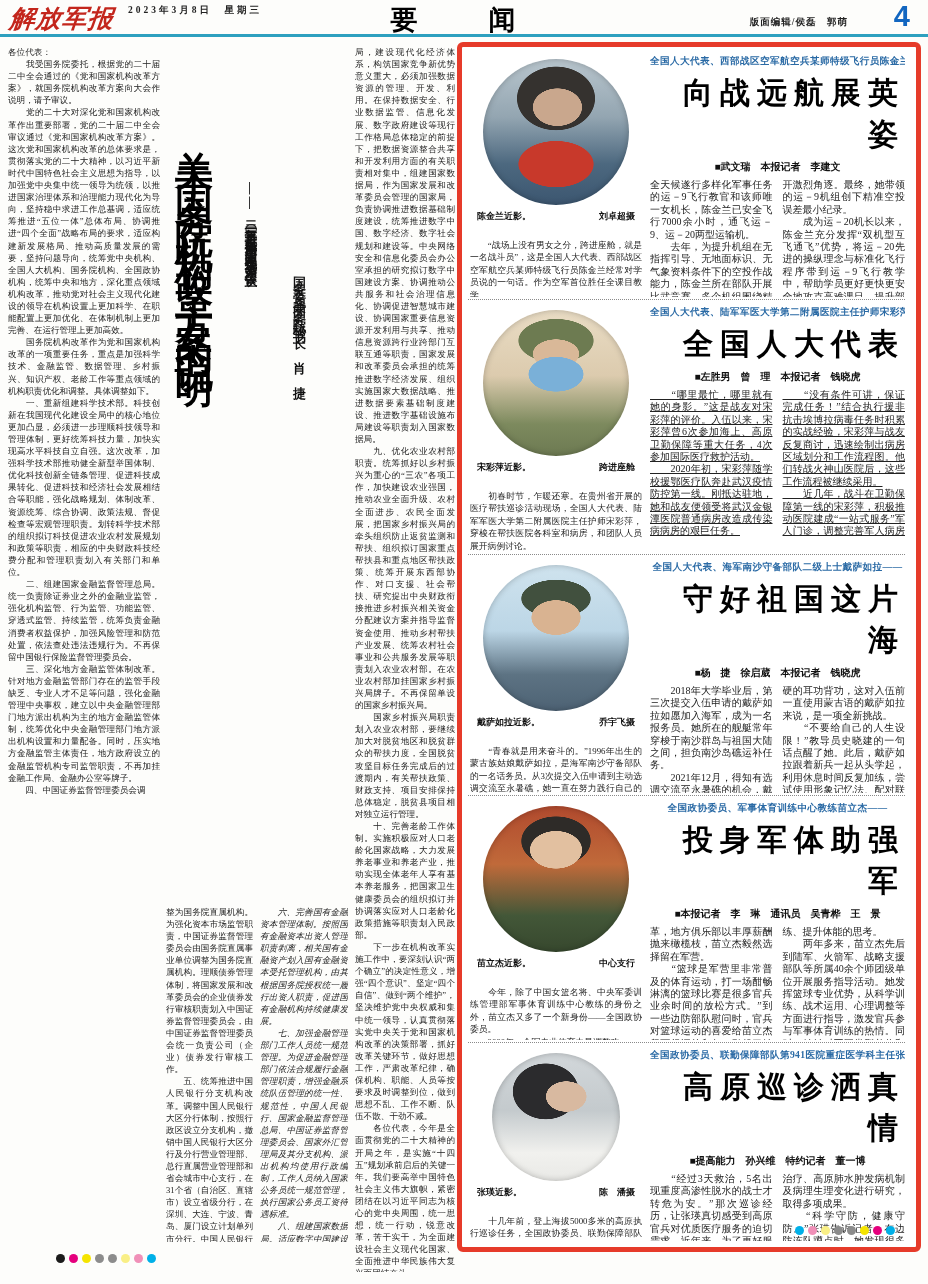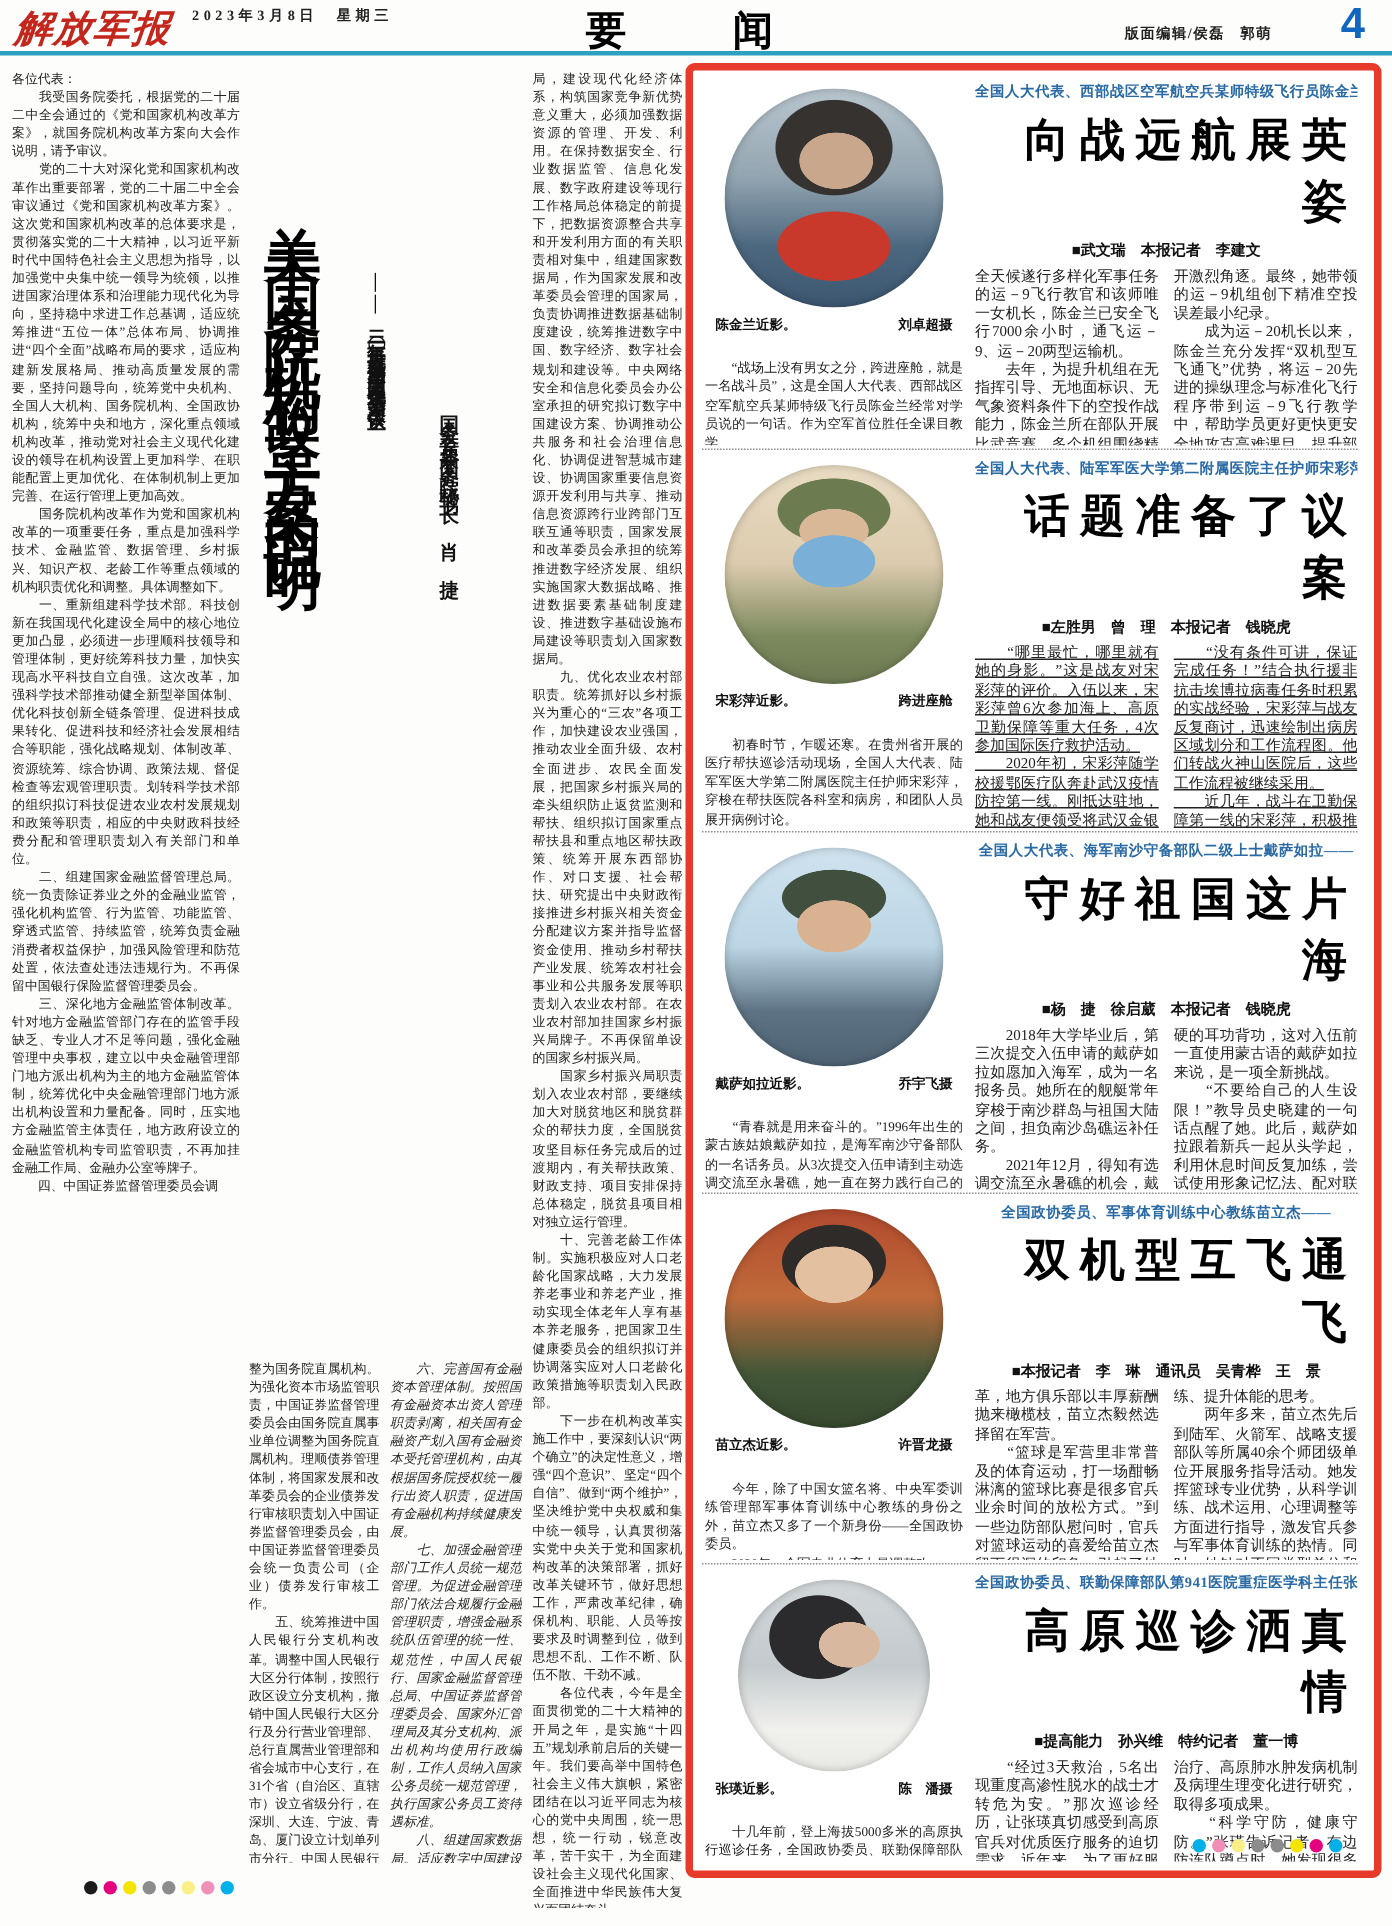--- a/index.html
+++ b/index.html
@@ -159,21 +159,21 @@
         <div class="photo-col">
           <div class="photo ph-lg p2"></div>
           <div class="caption">
             <span>宋彩萍近影。</span>
             <span>跨进座舱</span>
           </div>
           <div class="left-text flow" style="height:66px;">　　初春时节，乍暖还寒。在贵州省开展的医疗帮扶巡诊活动现场，全国人大代表、陆军军医大学第二附属医院主任护师宋彩萍，穿梭在帮扶医院各科室和病房，和团队人员展开病例讨论。</div>
         </div>
         <div class="right-col">
           <div class="kicker">全国人大代表、陆军军医大学第二附属医院主任护师宋彩萍——</div>
-          <div class="headline">话题准备了议案</div>
+          <div class="headline">全国人大代表</div>
           <div class="byline">■左胜男　曾　理　本报记者　钱晓虎</div>
           <div class="body-cols flow" style="height:152px;text-decoration:underline;">　　“哪里最忙，哪里就有她的身影。”这是战友对宋彩萍的评价。入伍以来，宋彩萍曾6次参加海上、高原卫勤保障等重大任务，4次参加国际医疗救护活动。
 　　2020年初，宋彩萍随学校援鄂医疗队奔赴武汉疫情防控第一线。刚抵达驻地，她和战友便领受将武汉金银潭医院普通病房改造成传染病病房的艰巨任务。
 　　“没有条件可讲，保证完成任务！”结合执行援非抗击埃博拉病毒任务时积累的实战经验，宋彩萍与战友反复商讨，迅速绘制出病房区域划分和工作流程图。他们转战火神山医院后，这些工作流程被继续采用。
 　　近几年，战斗在卫勤保障第一线的宋彩萍，积极推动医院建成“一站式服务”军人门诊，调整完善军人病房设置，在持续开展的“红色军医边关行”等活动中不断提升为军服务实效。
 　　当选全国人大代表后，宋彩萍一边规划年度工作，一边总结自己在边防巡诊、一线抗疫、服务基层工作中的经验。“作为一名全国人大代表，我将履行好职责，为提升军人军属获得感和幸福感贡献力量。”宋彩萍说。</div>
         </div>
       </div>
       <div class="sep"></div>
 
@@ -197,28 +197,28 @@
 　　“强军征程上的每一个岗位，每一项工作，都需要我们全力以赴。身为驻守祖国南沙的一名战士，我要磨砺更强的本领，用最美的青春守好祖国这片海！”戴萨如拉说。</div>
         </div>
       </div>
       <div class="sep"></div>
 
       <div class="story" style="height:242px;">
         <div class="photo-col">
           <div class="photo ph-lg p4"></div>
           <div class="caption">
             <span>苗立杰近影。</span>
-            <span>许晋龙摄</span>
+            <span>中心支行</span>
           </div>
           <div class="left-text flow" style="height:64px;">　　今年，除了中国女篮名将、中央军委训练管理部军事体育训练中心教练的身份之外，苗立杰又多了一个新身份——全国政协委员。
 　　2020年，全军专业体育力量调整改</div>
         </div>
         <div class="right-col">
           <div class="kicker">全国政协委员、军事体育训练中心教练苗立杰——</div>
-          <div class="headline">双机型互飞通飞</div>
+          <div class="headline">投身军体助强军</div>
           <div class="byline">■本报记者　李　琳　通讯员　吴青桦　王　景</div>
           <div class="body-cols flow" style="height:144px;">革，地方俱乐部以丰厚薪酬抛来橄榄枝，苗立杰毅然选择留在军营。
 　　“篮球是军营里非常普及的体育运动，打一场酣畅淋漓的篮球比赛是很多官兵业余时间的放松方式。”到一些边防部队慰问时，官兵对篮球运动的喜爱给苗立杰留下很深的印象，引起了她对如何帮助基层官兵科学训练、提升体能的思考。
 　　两年多来，苗立杰先后到陆军、火箭军、战略支援部队等所属40余个师团级单位开展服务指导活动。她发挥篮球专业优势，从科学训练、战术运用、心理调整等方面进行指导，激发官兵参与军事体育训练的热情。同时，她针对不同类型单位和不同体能基础、不同年龄阶段的官兵，创编体能训练专门方法，将职业篮球运动的精细化、科学化管理方法引入官兵基础体能、战斗体能的训练中，帮带多个一线部队的军事体育训练实现科学化、规范化。
 　　作为新当选的全国政协委员，苗立杰带着“专业体育人才常态化服务基层官兵”“精细化、订单化服务官兵军体训练”等建议上会，希望更好发挥军体科研指导部队军体训练的作用。</div>
         </div>
       </div>
       <div class="sep"></div>
 
       <div class="story" style="height:196px;">

